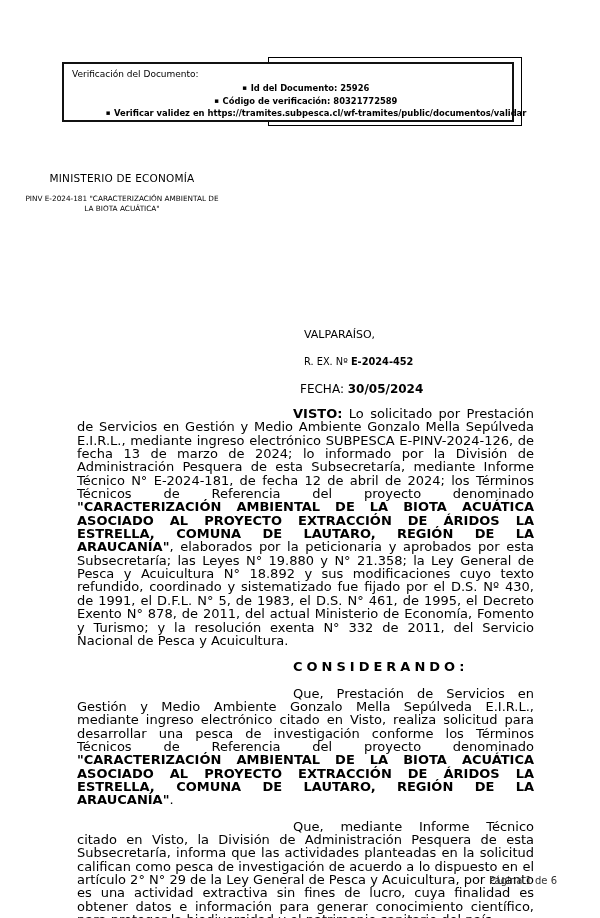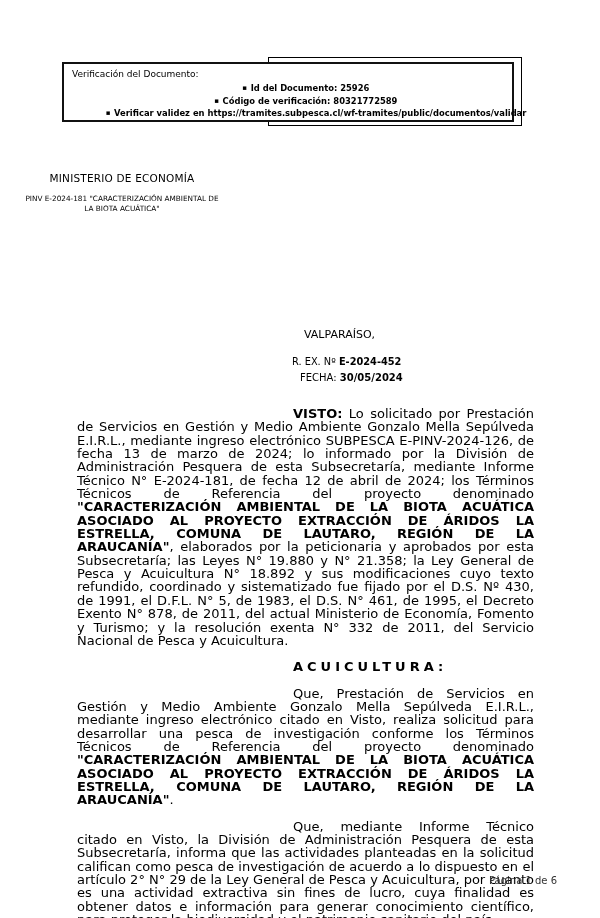--- a/index.html
+++ b/index.html
@@ -31,22 +31,22 @@
     text-decoration:underline;
   }
   .projref { margin-top:8px; font-size:7.3px; line-height:10px; }
 
   
   .subject {
     position:absolute; left:295px; top:221px; width:243px;
     font-size:9.8px; line-height:13.1px; text-align:justify;
   }
   .city   { position:absolute; left:304px; top:328px; font-size:11px; }
-  .resline{ position:absolute; left:292px; top:356px; font-size:9.8px; }
-  .dateline{ position:absolute; left:300px; top:372px; font-size:10px; }
+  .resline{ position:absolute; left:304px; top:356px; font-size:9.8px; }
+  .dateline{ position:absolute; left:300px; top:382px; font-size:12px; }
   .bold { font-weight:bold; }
 
   
   .docbody {
     position:absolute; left:77px; top:407px; width:457px;
     font-size:13px; line-height:13.35px; text-align:justify;
   }
   .docbody p { margin:0 0 13px 0; text-indent:216px; }
   .heading-considerando {
     font-weight:bold; letter-spacing:4px; margin:0 0 13px 0; text-indent:216px;
@@ -88,21 +88,21 @@
   </div>
   <div class="dateline">
     <span>FECHA: </span><span class="bold">30/05/2024</span>
   </div>
 
   <div class="docbody">
     <p>
       <span class="bold">VISTO:</span><span> Lo solicitado por Prestación de Servicios en Gestión y Medio Ambiente Gonzalo Mella Sepúlveda E.I.R.L., mediante ingreso electrónico SUBPESCA E-PINV-2024-126, de fecha 13 de marzo de 2024; lo informado por la División de Administración Pesquera de esta Subsecretaría, mediante Informe Técnico N° E-2024-181, de fecha 12 de abril de 2024; los Términos Técnicos de Referencia del proyecto denominado </span><span class="bold">"CARACTERIZACIÓN AMBIENTAL DE LA BIOTA ACUÁTICA ASOCIADO AL PROYECTO EXTRACCIÓN DE ÁRIDOS LA ESTRELLA, COMUNA DE LAUTARO, REGIÓN DE LA ARAUCANÍA"</span><span>, elaborados por la peticionaria y aprobados por esta Subsecretaría; las Leyes N° 19.880 y N° 21.358; la Ley General de Pesca y Acuicultura N° 18.892 y sus modificaciones cuyo texto refundido, coordinado y sistematizado fue fijado por el D.S. Nº 430, de 1991, el D.F.L. N° 5, de 1983, el D.S. N° 461, de 1995, el Decreto Exento N° 878, de 2011, del actual Ministerio de Economía, Fomento y Turismo; y la resolución exenta N° 332 de 2011, del Servicio Nacional de Pesca y Acuicultura.</span>
     </p>
 
-    <p class="heading-considerando">ACUICULTURA:</p>
+    <p class="heading-considerando">CONSIDERANDO:</p>
 
     <p>
       <span>Que, Prestación de Servicios en Gestión y Medio Ambiente Gonzalo Mella Sepúlveda E.I.R.L., mediante ingreso electrónico citado en Visto, realiza solicitud para desarrollar una pesca de investigación conforme los Términos Técnicos de Referencia del proyecto denominado </span><span class="bold">"CARACTERIZACIÓN AMBIENTAL DE LA BIOTA ACUÁTICA ASOCIADO AL PROYECTO EXTRACCIÓN DE ÁRIDOS LA ESTRELLA, COMUNA DE LAUTARO, REGIÓN DE LA ARAUCANÍA"</span><span>.</span>
     </p>
 
     <p>
       <span>Que, mediante Informe Técnico citado en Visto, la División de Administración Pesquera de esta Subsecretaría, informa que las actividades planteadas en la solicitud califican como pesca de investigación de acuerdo a lo dispuesto en el artículo 2° N° 29 de la Ley General de Pesca y Acuicultura, por cuanto es una actividad extractiva sin fines de lucro, cuya finalidad es obtener datos e información para generar conocimiento científico, para proteger la biodiversidad y el patrimonio sanitario del país.</span>
     </p>
   </div>
 

